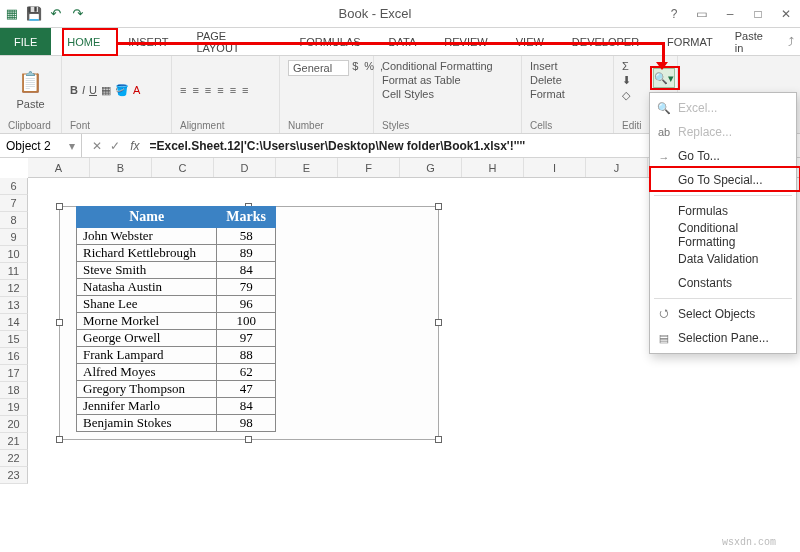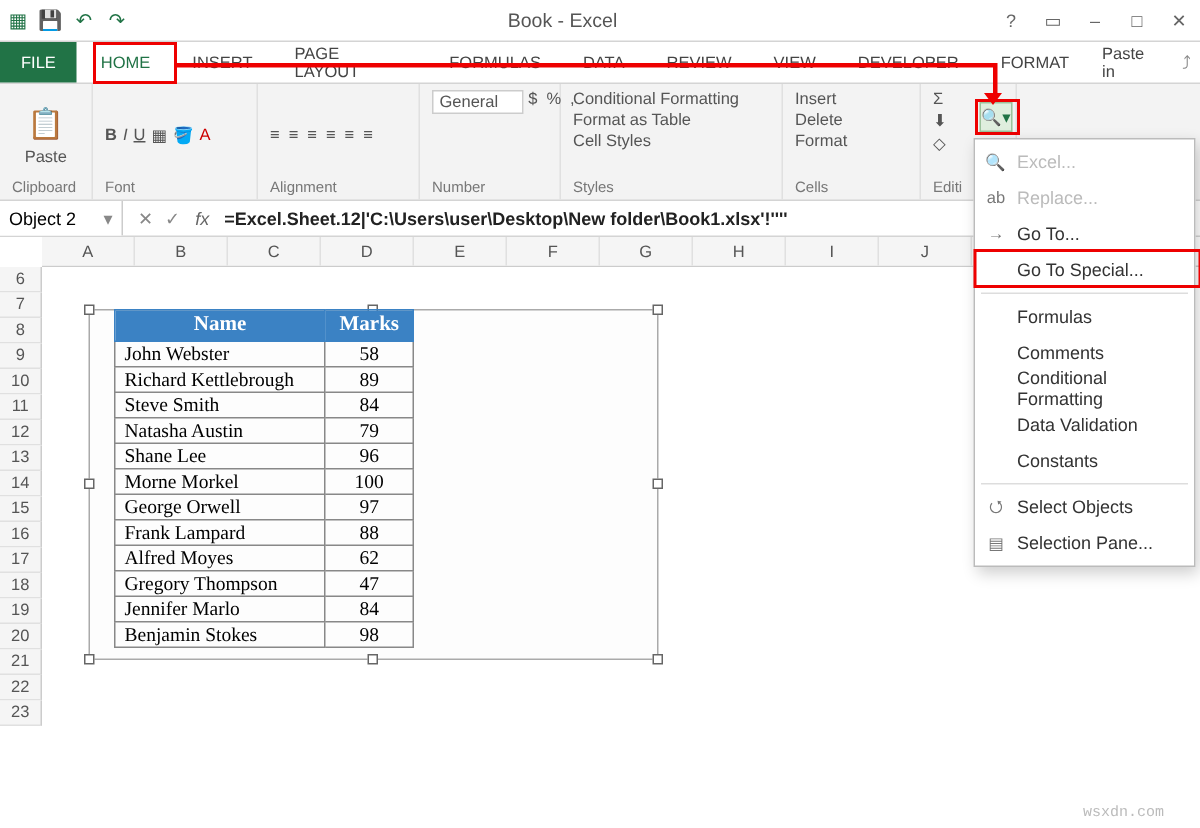--- a/index.html
+++ b/index.html
@@ -309,23 +309,20 @@
       <span>Go To...</span>
     </div>
   <div class="dd-item">
       <span>Go To Special...</span>
     </div>
   <div class="dd-sep"></div>
   <div class="dd-item">
       <span>Formulas</span>
     </div>
   <div class="dd-item">
-      <span>Comments</span>
-    </div>
-  <div class="dd-item">
       <span>Conditional Formatting</span>
     </div>
   <div class="dd-item">
       <span>Data Validation</span>
     </div>
   <div class="dd-item">
       <span>Constants</span>
     </div>
   <div class="dd-sep"></div>
   <div class="dd-item">

